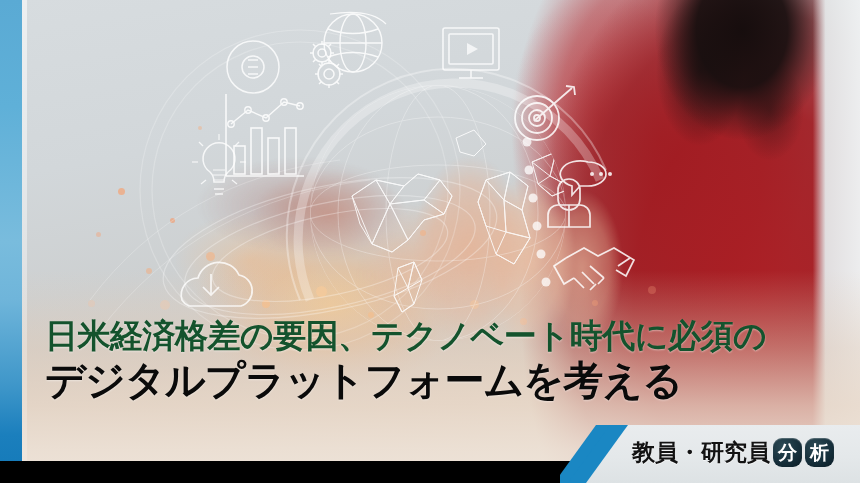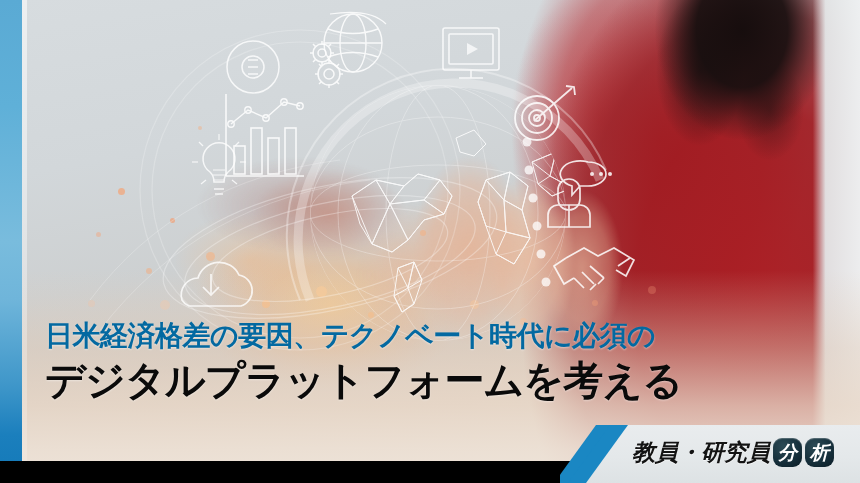--- a/index.html
+++ b/index.html
@@ -80,24 +80,24 @@
   }
 
   
   .headline{
     position:absolute;left:45px;top:318px;
     z-index:8;
   }
   .hl-line1{
     font-family:"DejaVu Sans","Liberation Sans",sans-serif;
     font-weight:bold;
-    font-size:28px;
+    font-size:33px;
     line-height:36px;
     letter-spacing:-0.5px;
-    color:#0369a1;
+    color:#14532d;
     white-space:nowrap;
     text-shadow:0 1px 2px rgba(255,255,255,.45);
   }
   .hl-line2{
     font-family:Liberation Serif, serif;
     font-weight:bold;
     font-size:40px;
     line-height:50px;
     letter-spacing:-1px;
     color:#0a0a0a;
@@ -111,21 +111,20 @@
     clip-path:polygon(0 0, 575px 0, 600px 100%, 0 100%);
     z-index:9;
   }
 
   
   .badge-panel{
     position:absolute;right:0;bottom:0;
     width:300px;height:58px;
     z-index:10;
     overflow:hidden;
-    font-style:italic;
   }
   .badge-bg{
     position:absolute;inset:0;
     background:linear-gradient(180deg,#e9ecee 0%,#e4e8ea 55%,#dde2e4 100%);
     clip-path:polygon(46px 0, 300px 0, 300px 58px, 4px 58px);
   }
   .badge-blue{
     position:absolute;left:-8px;top:0;width:62px;height:58px;
     background:#1a87c3;
     clip-path:polygon(44px 0, 62px 0, 20px 58px, 2px 58px);

